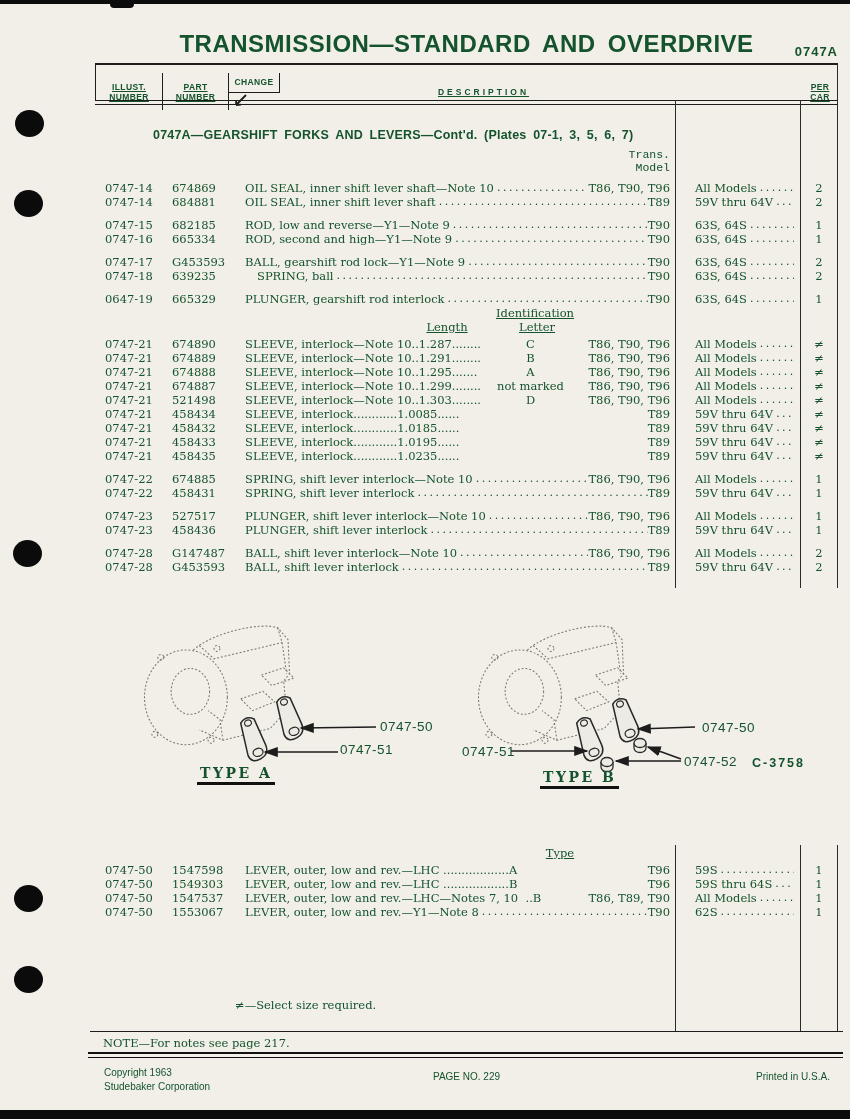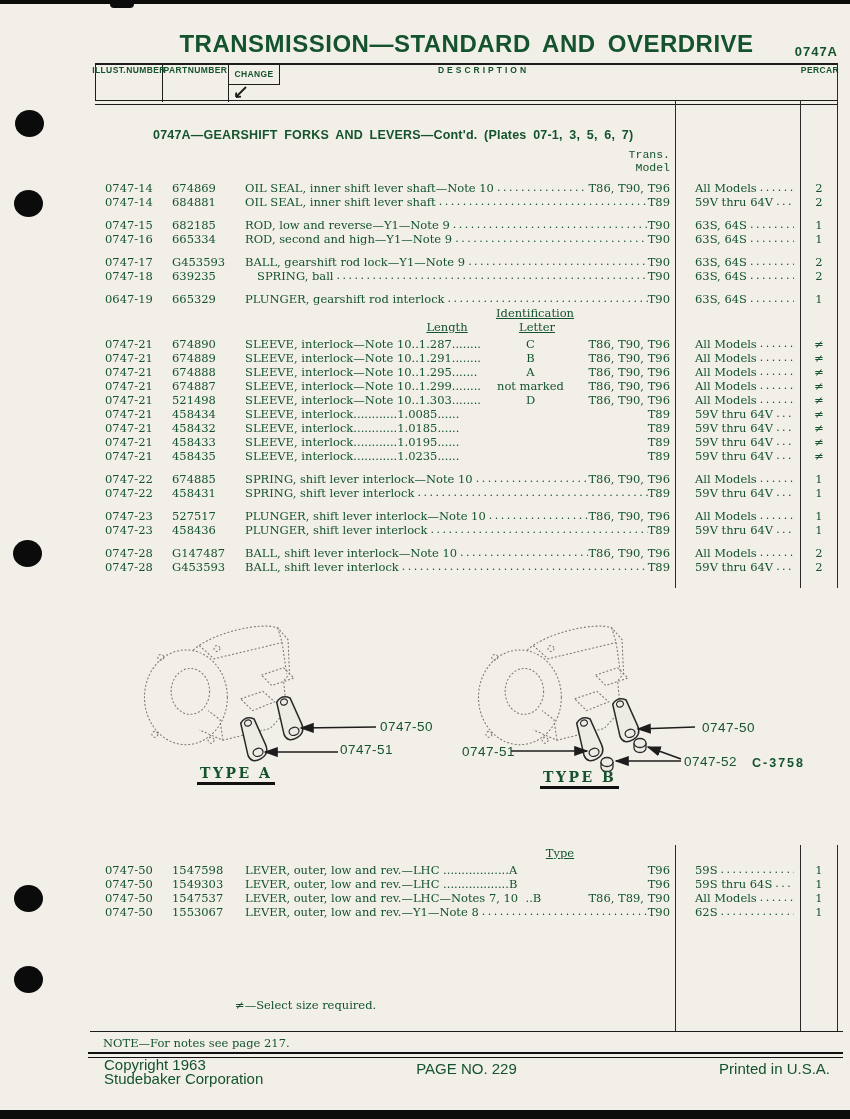--- a/index.html
+++ b/index.html
@@ -14,23 +14,23 @@
   .bottom-bar{left:0;top:1110px;width:850px;height:9px;background:#0c0c0c;}
   .hole{width:29px;height:27px;background:#0b0b0b;border-radius:50%;}
 
   .page-title{left:95px;top:30px;width:743px;text-align:center;font-weight:bold;font-size:24px;
               letter-spacing:.5px;word-spacing:5px;}
   .page-code{left:780px;top:44px;width:58px;text-align:right;font-weight:bold;font-size:13px;letter-spacing:1px;}
 
   
   .tbl-head{left:95px;top:63px;width:743px;height:37px;border-top:2px solid #1d1d1d;
             border-left:1.6px solid #1d1d1d;box-sizing:border-box;}
-  .hcell{position:absolute;top:0;height:37px;border-right:1.6px solid #1d1d1d;box-sizing:border-box;
-         display:flex;justify-content:center;text-align:center;
-         font-weight:bold;font-size:8.5px;line-height:10px;letter-spacing:.4px;}
+  .hcell{position:absolute;top:8px;height:37px;border-right:1.6px solid #1d1d1d;box-sizing:border-box;
+         display:flex;flex-direction:column;justify-content:center;text-align:center;
+         font-weight:bold;font-size:8.5px;line-height:10px;letter-spacing:.4px;text-decoration:underline;}
   .hc1{left:0;width:67px;}
   .hc2{left:67px;width:66px;}
   .hc3{left:133px;width:62px;border-right:none;}
   .hc4{left:195px;width:385px;letter-spacing:3px;border-right:none;}
   .hc5{left:580px;width:125px;border-right:none;letter-spacing:1px;}
   .hc6{left:705px;width:38px;border-right:none;text-align:center;}
   .change-box{position:absolute;left:0;top:0;width:50px;height:19px;border-right:1.6px solid #1d1d1d;
               border-bottom:1.6px solid #1d1d1d;font-weight:bold;font-size:8.5px;line-height:19px;
               text-align:center;letter-spacing:.4px;}
   .dbl-rule{left:95px;top:100px;width:743px;height:3px;border-top:1.7px solid #1d1d1d;border-bottom:1.2px solid #1d1d1d;}
@@ -60,21 +60,21 @@
   .tfix{width:92px;}
 
   .col-head{font-size:11.5px;}
   .ch-item{position:absolute;transform:translateX(-50%);white-space:nowrap;text-decoration:underline;}
 
   .footnote{left:235px;top:998px;font-size:11.5px;}
   .tbl-bottom{left:90px;top:1031px;width:753px;border-top:1.6px solid #1d1d1d;}
   .note-line{left:103px;top:1036px;font-size:11.5px;}
   .heavy-rule{left:88px;top:1052px;width:755px;height:3px;border-top:2.2px solid #111;border-bottom:1.6px solid #111;}
 
-  .foot{font-size:15px;line-height:14px;}
+  .foot{font-size:10px;line-height:14px;margin-top:8px;}
   .foot-center{left:95px;top:1062px;width:743px;text-align:center;}
   .foot-right{left:600px;top:1062px;width:238px;text-align:right;padding-right:8px;box-sizing:border-box;}
   .foot-left{left:104px;top:1058px;}
 
   
   .fig-callout{position:absolute;font-family:"Liberation Sans",sans-serif;font-size:13.5px;letter-spacing:.5px;}
   .fig-ref{position:absolute;font-family:"Liberation Sans",sans-serif;font-size:12.5px;letter-spacing:2px;font-weight:bold;}
   .fig-caption{position:absolute;font-weight:bold;font-size:14px;letter-spacing:2.5px;
                border-bottom:3px solid #111;padding:0 3px 1px 3px;}
 </style>

